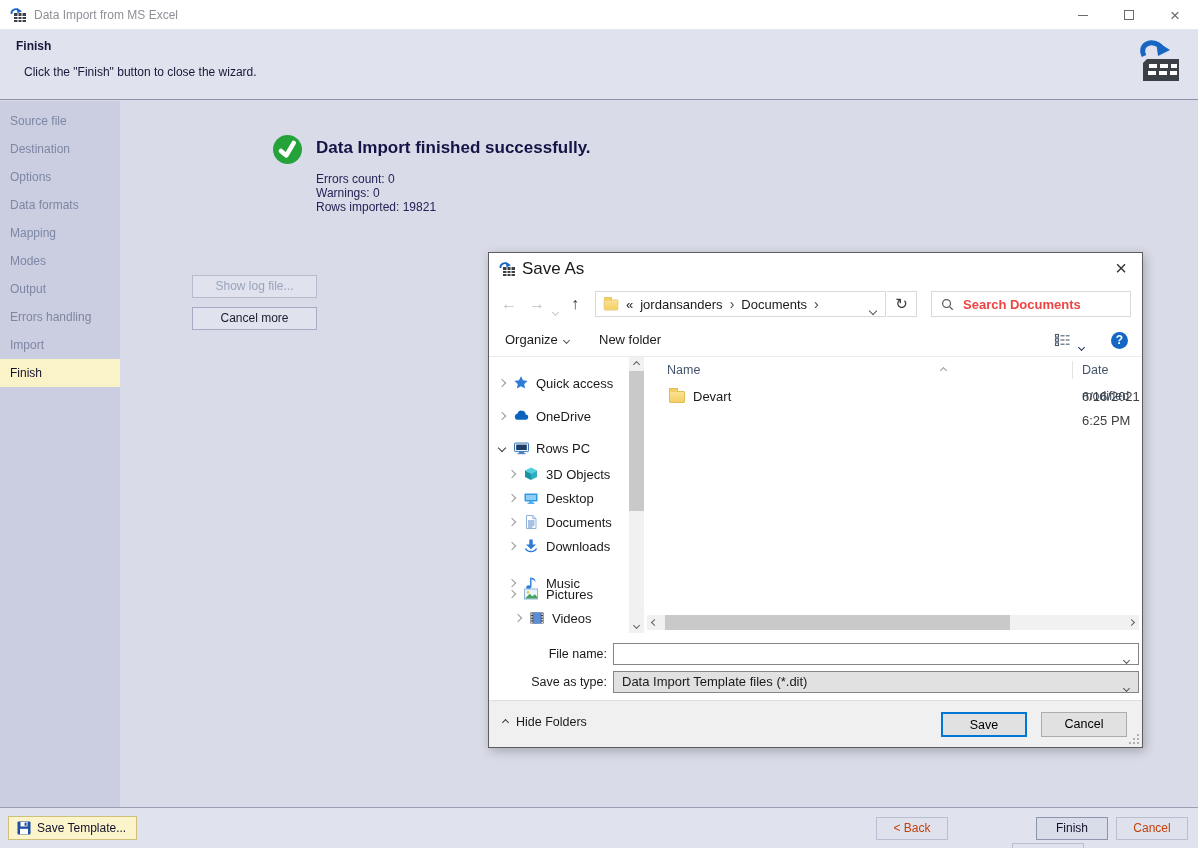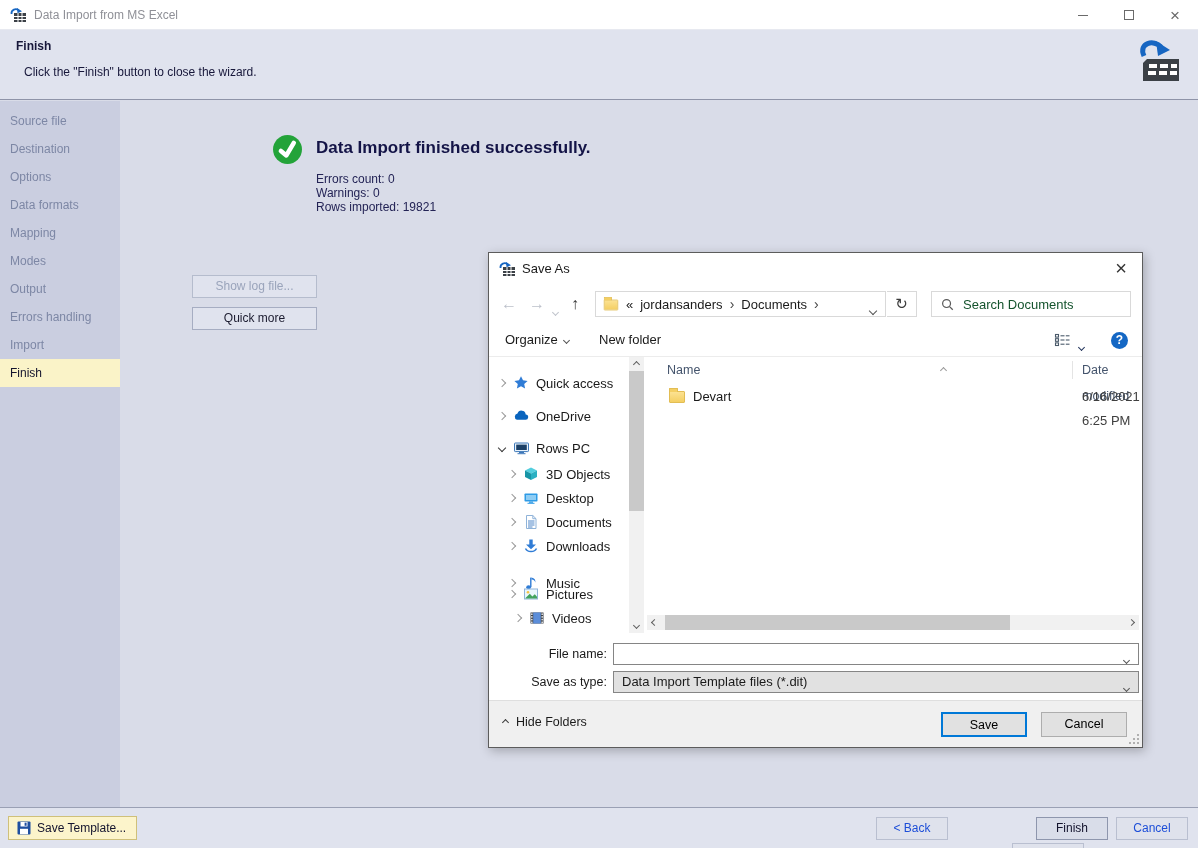--- a/index.html
+++ b/index.html
@@ -34,29 +34,29 @@
   .done-title { position:absolute; left:196px; top:37px; font-size:17px; font-weight:bold; color:#141447; }
   .stats { position:absolute; left:196px; top:71px; line-height:14px; color:#232355; }
   .wz-btn { position:absolute; width:125px; height:23px; background:#e0e3ee; border:1px solid #a6adc2; font-size:12px; text-align:center; line-height:21px; color:#1b1b2f; font-family:"Liberation Sans",sans-serif; }
   .wz-btn.disabled { color:#9aa4bb; border-color:#b5bccd; }
   .btn-showlog { left:72px; top:174px; }
   .btn-importmore { left:72px; top:206px; }
 
   
   .bottombar { position:absolute; left:0; bottom:0; right:0; height:41px; background:#e0e3ee; border-top:1px solid #9aa0b4; }
   .btn-savetpl { position:absolute; left:8px; top:8px; height:24px; padding:0 10px 0 8px; background:#fcf4cb; border:1px solid #cfc07a; display:flex; align-items:center; gap:6px; color:#14142e; }
-  .navbtn { position:absolute; top:9px; width:72px; height:23px; background:#dfe2ec; border:1px solid #b9bfd0; text-align:center; line-height:21px; color:#1d4ed8; }
+  .navbtn { position:absolute; top:9px; width:72px; height:23px; background:#dfe2ec; border:1px solid #b9bfd0; text-align:center; line-height:21px; color:#c2410c; }
   .navbtn.enabled { color:#14142e; border-color:#8e96ad; background:#d9dde9; }
   .navbtn.back { left:876px; } .navbtn.next { left:1012px;margin-top:26px; } .navbtn.finish { left:1036px; } .navbtn.cancel { left:1116px; }
 
   
   .dialog { position:absolute; left:488px; top:252px; width:655px; height:496px; background:#fff; border:1px solid #5c5c5c; box-shadow:2px 3px 10px rgba(0,0,0,.25); font-size:13px; color:#1a1a1a; }
   .dlg-title { position:absolute; left:0; top:0; right:0; height:32px; }
   .dlg-title .app-ico { position:absolute; left:10px; top:8px; }
-  .dlg-title .d-title { position:absolute; left:33px; top:0; line-height:32px; font-size:13px; }
+  .dlg-title .d-title { position:absolute; left:33px; top:0; line-height:32px; font-size:17px; }
   .dlg-close { position:absolute; right:0; top:0; width:42px; height:30px; display:flex; align-items:center; justify-content:center; color:#333; }
   .dlg-close::before { content:"×"; font-size:20px; }
 
   .dlg-nav { position:absolute; left:0; top:36px; right:0; height:30px; }
   .navico { position:absolute; top:0; height:30px; line-height:30px; font-size:16px; }
   .ico-back { left:12px; color:#bcc0ca; }
   .ico-fwd { left:40px; color:#bcc0ca; }
   .ico-navchev { left:64px; top:14px; }
   .ico-up { left:82px; color:#3b3b3b; }
   .chev { display:inline-block; width:6px; height:6px; border-right:1.4px solid #555; border-bottom:1.4px solid #555; }
@@ -66,21 +66,21 @@
   .chev.lt { border-color:#c0c4cc; }
   .chev.sm { width:5px; height:5px; }
 
   .addressbox { position:absolute; left:106px; top:2px; width:291px; height:26px; border:1px solid #d9d9d9; background:#fff; display:flex; align-items:center; }
   .addressbox .crumbs { display:flex; align-items:center; gap:7px; margin-left:7px; white-space:nowrap; }
   .addr-chev { position:absolute; right:9px; top:10px; }
   .bc-sep { color:#444; font-size:14px; }
   .refreshbox { position:absolute; left:398px; top:2px; width:30px; height:26px; border:1px solid #d9d9d9; border-left:none; background:#fff; text-align:center; line-height:24px; color:#3b3b3b; font-size:15px; }
   .refreshbox::before { content:"↻"; }
   .searchbox { position:absolute; left:442px; top:2px; width:200px; height:26px; border:1px solid #d9d9d9; background:#fff; display:flex; align-items:center; gap:8px; padding-left:8px; }
-  .searchbox .ph { color:#14532d; }
+  .searchbox .ph { color:#ef4444;font-weight:bold; }
 
   .dlg-toolbar { position:absolute; left:0; top:72px; right:0; height:30px; }
   .tb-item { position:absolute; top:0; height:30px; line-height:30px; display:flex; align-items:center; gap:6px; }
   .tb-organize { left:16px; } .tb-newfolder { left:110px; }
   .tb-viewico { position:absolute; left:565px; top:7px; }
   .tb-viewchev { position:absolute; left:590px; top:13px; }
   .helpico { position:absolute; left:622px; top:7px; width:17px; height:17px; border-radius:50%; background:#1467c4; color:#fff; font-weight:bold; font-size:12px; text-align:center; line-height:17px; }
   .helpico::before { content:"?"; }
   .tb-sep { position:absolute; left:0; right:0; top:103px; height:1px; background:#ececec; }
 
@@ -208,21 +208,21 @@
         <path d="M8.5 15.5 l4.6 5 l8.8 -11" stroke="#fff" stroke-width="4.4" fill="none" stroke-linecap="round" stroke-linejoin="round" transform="rotate(-8 15 15)"></path>
       </svg>
     </span>
     <div class="done-title">Data Import finished successfully.</div>
     <div class="stats">
       <div>Errors count: 0</div>
       <div>Warnings: 0</div>
       <div>Rows imported: 19821</div>
     </div>
     <div class="wz-btn disabled btn-showlog">Show log file...</div>
-    <div class="wz-btn btn-importmore">Quick more</div>
+    <div class="wz-btn btn-importmore">Cancel more</div>
   </div>
 
   <div class="bottombar">
     <div class="btn-savetpl">
       <span>
         <svg width="14" height="14" viewBox="0 0 14 14">
           <rect x="0.5" y="0.5" width="13" height="13" rx="1" fill="#1f4fa0"></rect>
           <rect x="3.5" y="1" width="7" height="4.5" fill="#fff"></rect>
           <rect x="7.6" y="1.6" width="2" height="3.2" fill="#1f4fa0"></rect>
           <rect x="3" y="7.8" width="8" height="5.4" fill="#fff"></rect>

